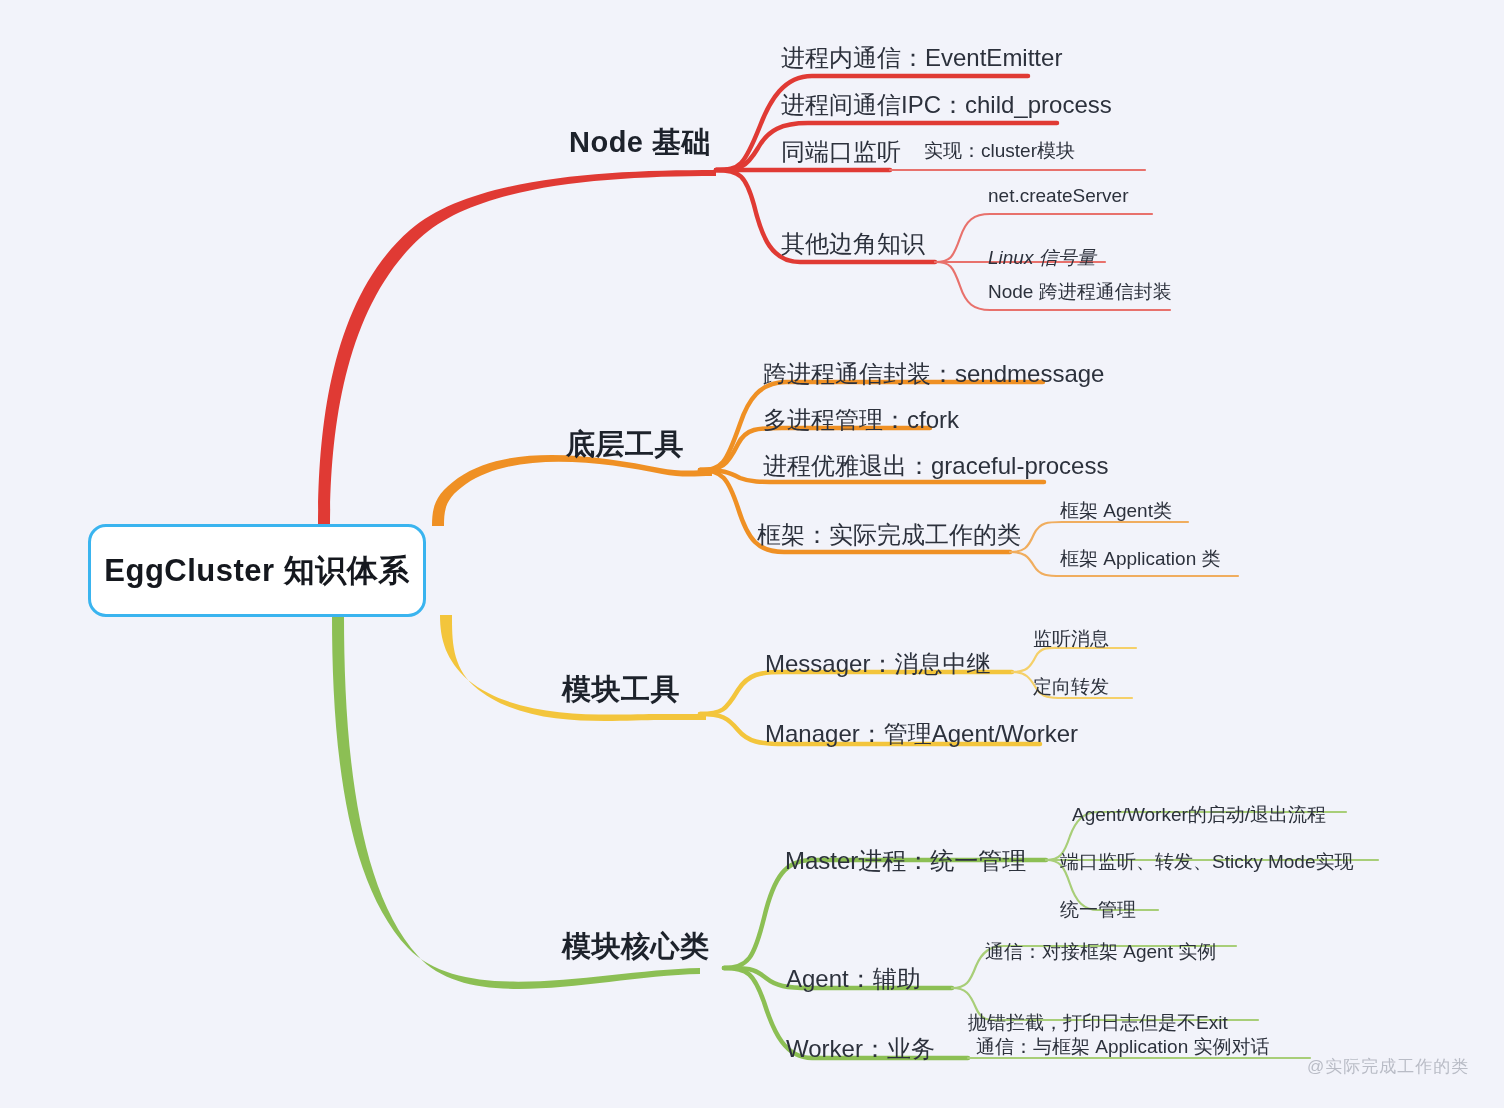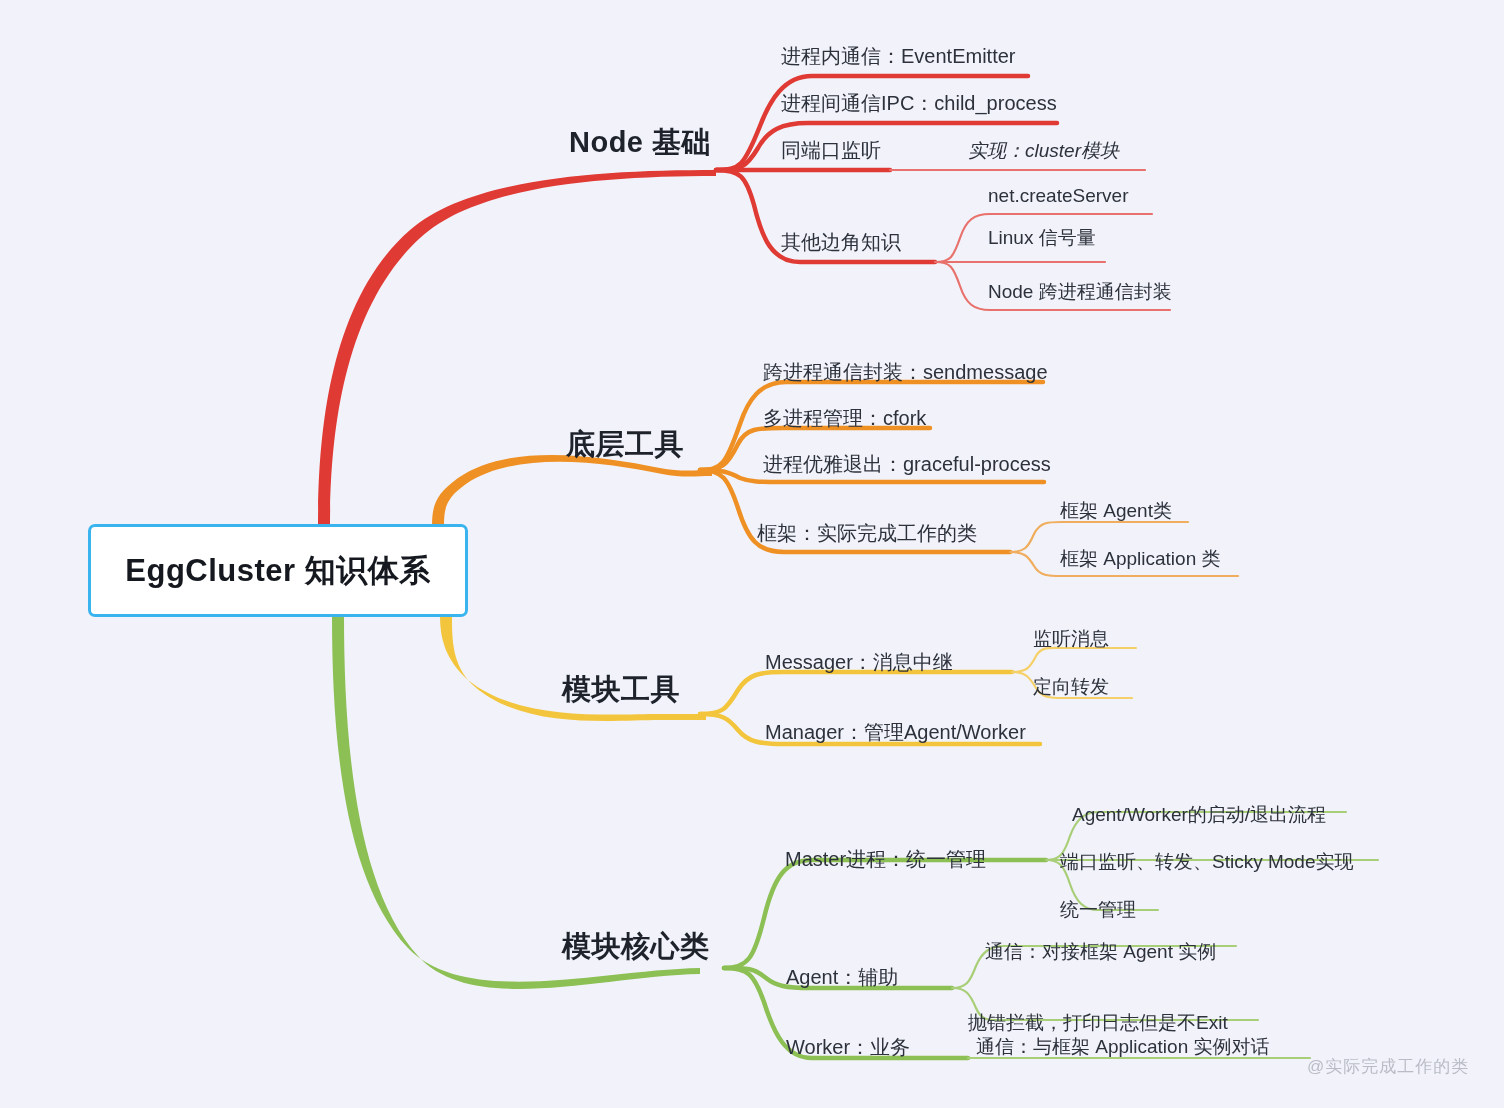--- a/index.html
+++ b/index.html
@@ -28,38 +28,38 @@
     color: #232832;
     line-height: 1;
   }
   .lvl1-label {
     font-size: 29px;
     font-weight: bold;
     color: #1d222b;
     letter-spacing: 0.5px;
   }
   .lvl2-label {
-    font-size: 20px;
+    font-size: 24px;
     font-weight: normal;
     color: #2c313c;
   }
   .lvl3-label {
     font-size: 19px;
     font-weight: normal;
     color: #2c313c;
   }
   #root-node {
     position: absolute;
     left: 88px;
     top: 524px;
-    width: 380px;
+    width: 338px;
     height: 93px;
     background: #ffffff;
     border: 3px solid #3ab4ef;
-    border-radius: 7px;
+    border-radius: 18px;
     box-sizing: border-box;
     display: flex;
     align-items: center;
     justify-content: center;
     z-index: 5;
   }
   #root-title {
     font-size: 31px;
     font-weight: bold;
     color: #15181e;
@@ -136,24 +136,24 @@
 
   <div id="root-node">
     <span id="root-title">EggCluster 知识体系</span>
   </div>
 
   <div class="node-label lvl1-label" style="left:569px; top:128px;">Node 基础</div>
 
   <div class="node-label lvl2-label" style="left:781px; top:46px;">进程内通信：EventEmitter</div>
   <div class="node-label lvl2-label" style="left:781px; top:93px;">进程间通信IPC：child_process</div>
   <div class="node-label lvl2-label" style="left:781px; top:140px;">同端口监听</div>
-  <div class="node-label lvl3-label" style="left:968px; top:141px;font-style:italic;">实现：cluster模块</div>
+  <div class="node-label lvl3-label" style="left:924px; top:141px;">实现：cluster模块</div>
   <div class="node-label lvl2-label" style="left:781px; top:232px;">其他边角知识</div>
   <div class="node-label lvl3-label" style="left:988px; top:186px;">net.createServer</div>
-  <div class="node-label lvl3-label" style="left:988px; top:228px;">Linux 信号量</div>
+  <div class="node-label lvl3-label" style="left:988px; top:248px;font-style:italic;">Linux 信号量</div>
   <div class="node-label lvl3-label" style="left:988px; top:282px;">Node 跨进程通信封装</div>
 
   <div class="node-label lvl1-label" style="left:566px; top:430px;">底层工具</div>
 
   <div class="node-label lvl2-label" style="left:763px; top:362px;">跨进程通信封装：sendmessage</div>
   <div class="node-label lvl2-label" style="left:763px; top:408px;">多进程管理：cfork</div>
   <div class="node-label lvl2-label" style="left:763px; top:454px;">进程优雅退出：graceful-process</div>
   <div class="node-label lvl2-label" style="left:757px; top:523px;">框架：实际完成工作的类</div>
   <div class="node-label lvl3-label" style="left:1060px; top:501px;">框架 Agent类</div>
   <div class="node-label lvl3-label" style="left:1060px; top:549px;">框架 Application 类</div>

